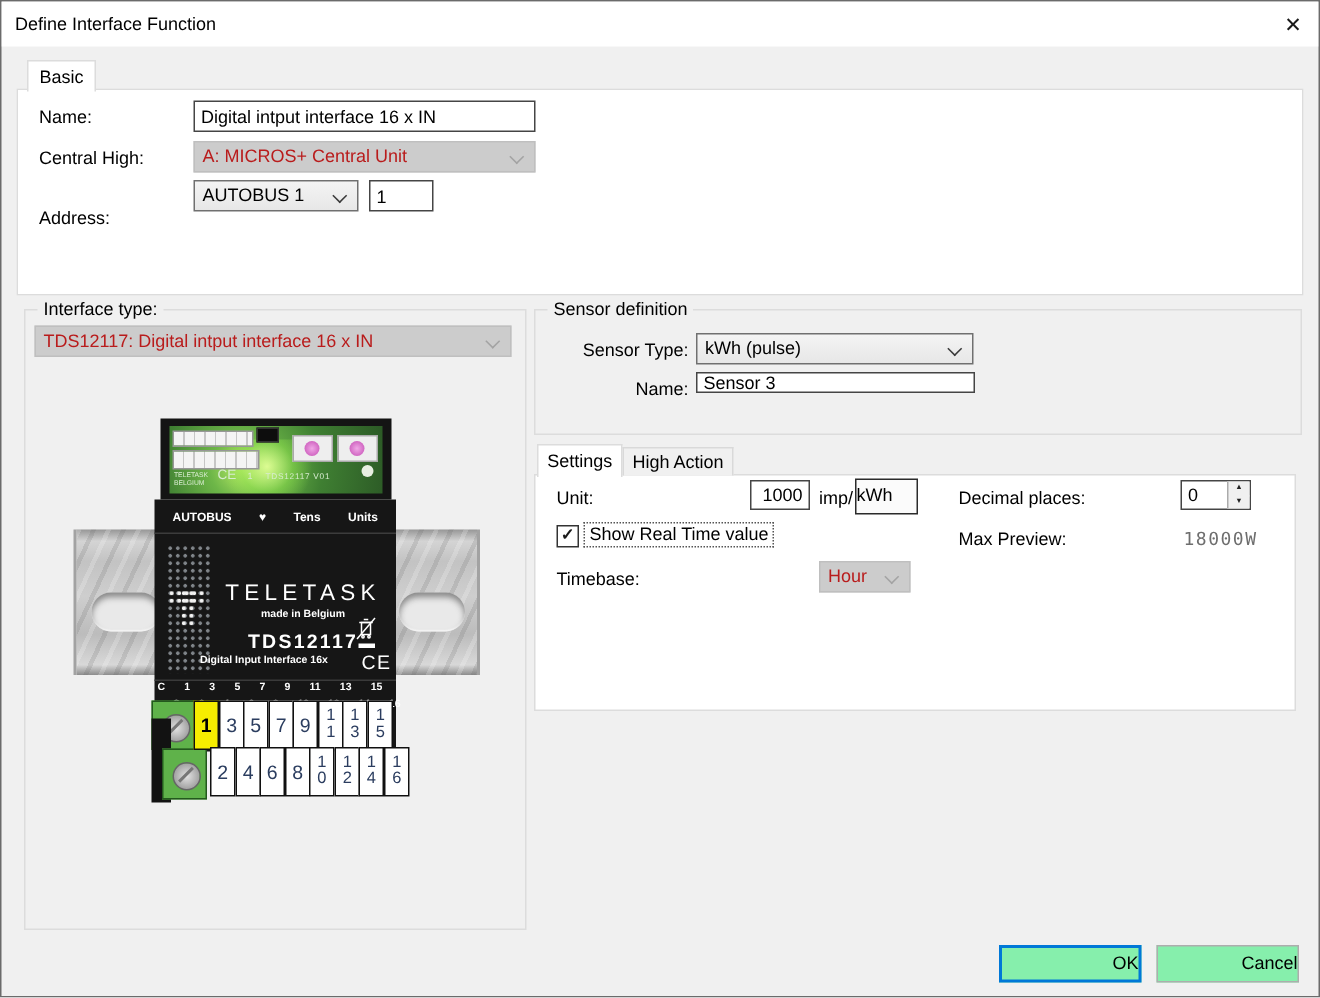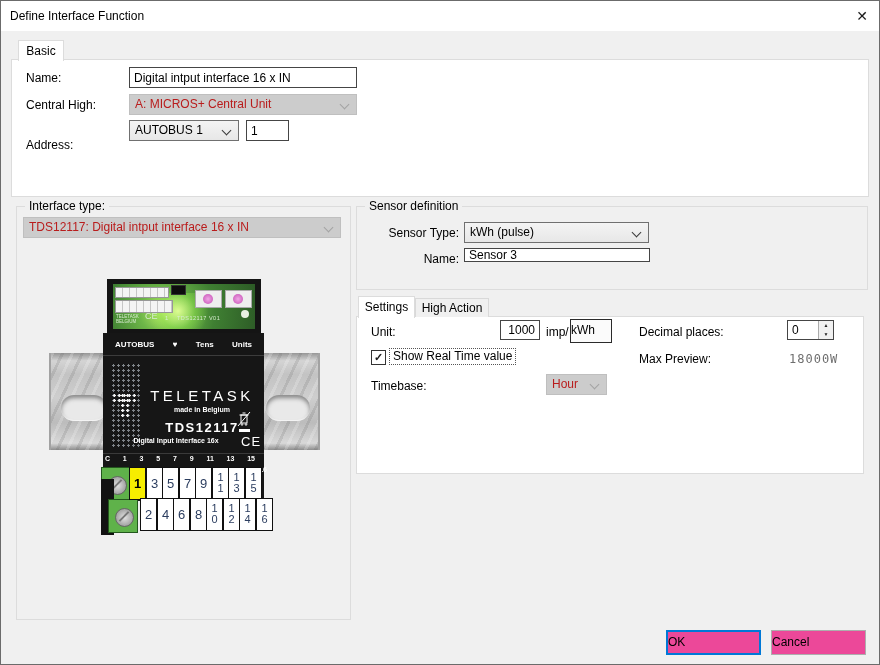--- a/index.html
+++ b/index.html
@@ -15,21 +15,21 @@
   .tab{background:#fff;border:1px solid #dcdcdc;border-bottom:none;text-align:center;}
   .tab.inactive{background:#f0f0f0;border:1px solid #d9d9d9;border-bottom:none;}
   .group{border:1px solid #dcdcdc;}
   .glabel{background:#f0f0f0;padding:0 4px;line-height:15px;}
   
   .input{background:#fff;border:1px solid #454545;font:12px "Liberation Sans",sans-serif;padding:0 4px;box-sizing:border-box;outline:none;color:#000;}
   .combo{background:linear-gradient(#f4f4f4,#e7e7e7);border:1px solid #707070;line-height:19px;padding:0 20px 0 5px;box-sizing:border-box;white-space:nowrap;overflow:hidden;}
   .combo .chev{position:absolute;right:8px;top:6px;width:6px;height:6px;border-right:1.4px solid #3a3a3a;border-bottom:1.4px solid #3a3a3a;transform:rotate(45deg);}
   .combo.disabled{background:#cccccc;border-color:#bfbfbf;color:#b91c1c;}
   .combo.disabled .chev{border-color:#a3a3a3;}
-  .btn{background:#ec4899;border:1px solid #adadad;text-align:left;box-sizing:border-box;}
+  .btn{background:#86efac;border:1px solid #adadad;text-align:right;box-sizing:border-box;}
   #ok{border:2px solid #0078d7;line-height:20px;}
   #cancel{line-height:22px;}
   #kwhbtn{background:#fbfbfb;border:1px solid #2b2b2b;line-height:20px;}
   
   #cb{left:370px;top:349px;width:13px;height:13px;background:#fff;border:1px solid #333;line-height:12px;text-align:center;font-size:11px;font-weight:bold;color:#1a1a1a;}
   #cblabel{left:388px;top:347px;border:1px dotted #555;padding:0 3px;line-height:15px;}
   
   #spin{left:786px;top:319px;width:47px;height:20px;background:#fff;border:1px solid #454545;box-sizing:border-box;}
   #spinval{position:absolute;left:4px;top:1px;line-height:16px;}
   .spinbtn{position:absolute;right:0;width:14px;height:9px;background:#f0f0f0;border-left:1px solid #ababab;font-size:5px;line-height:9px;text-align:center;color:#222;}

